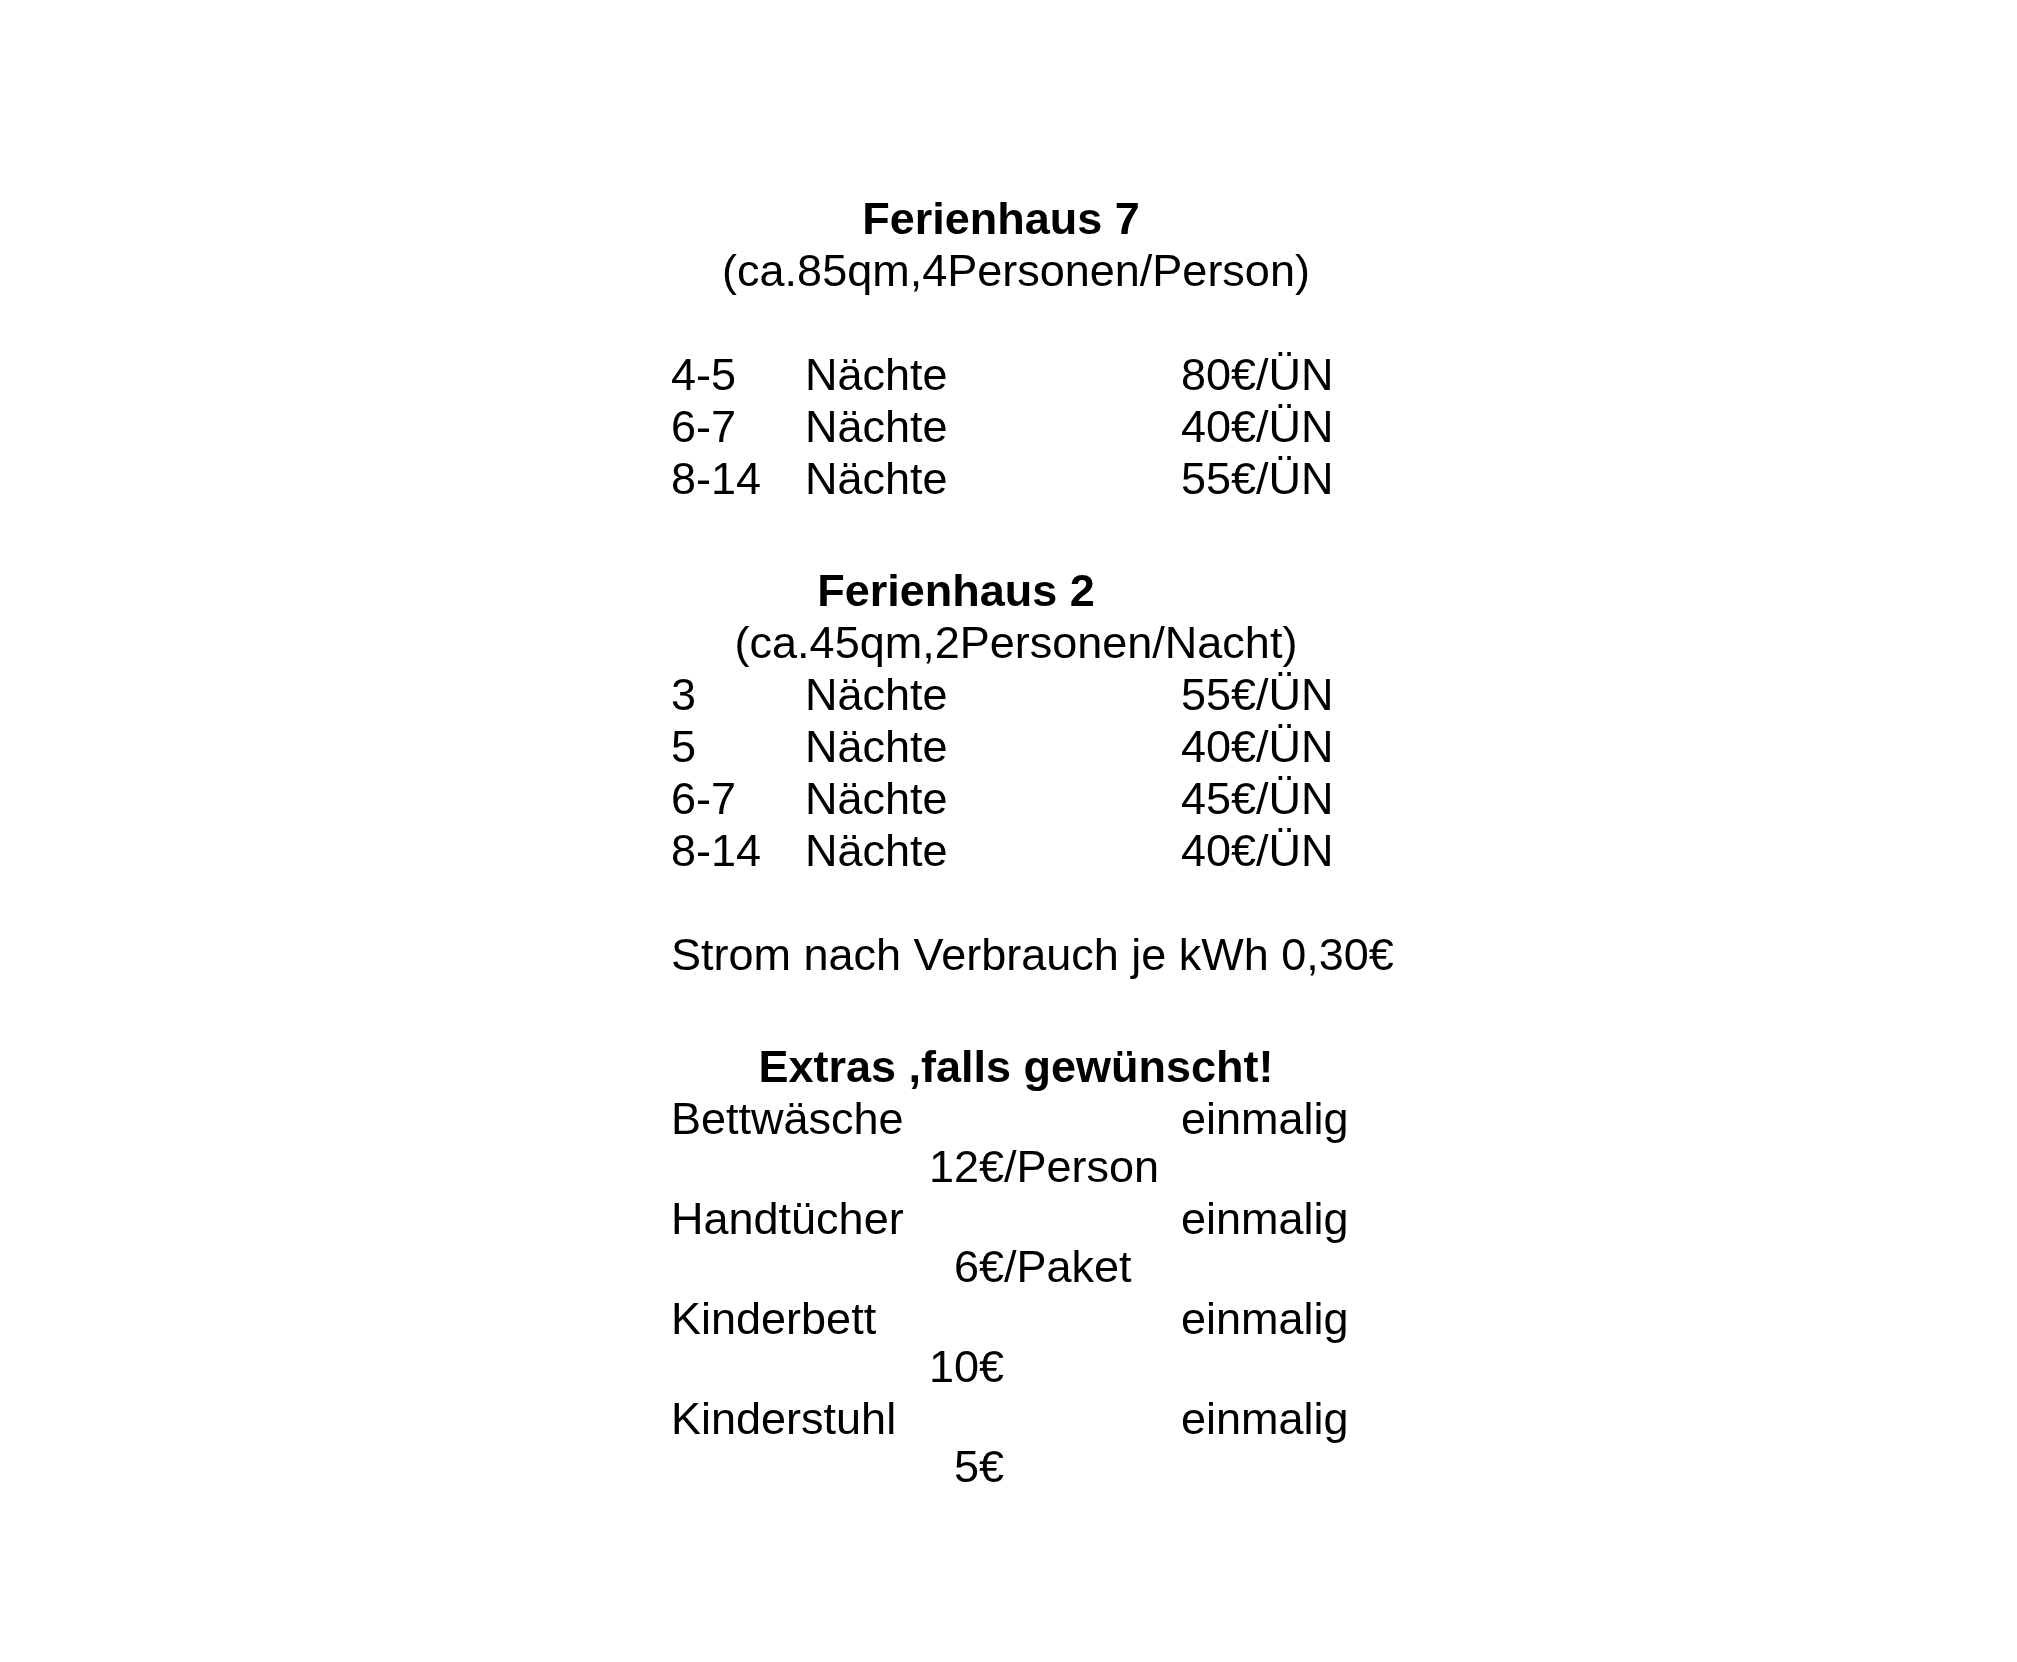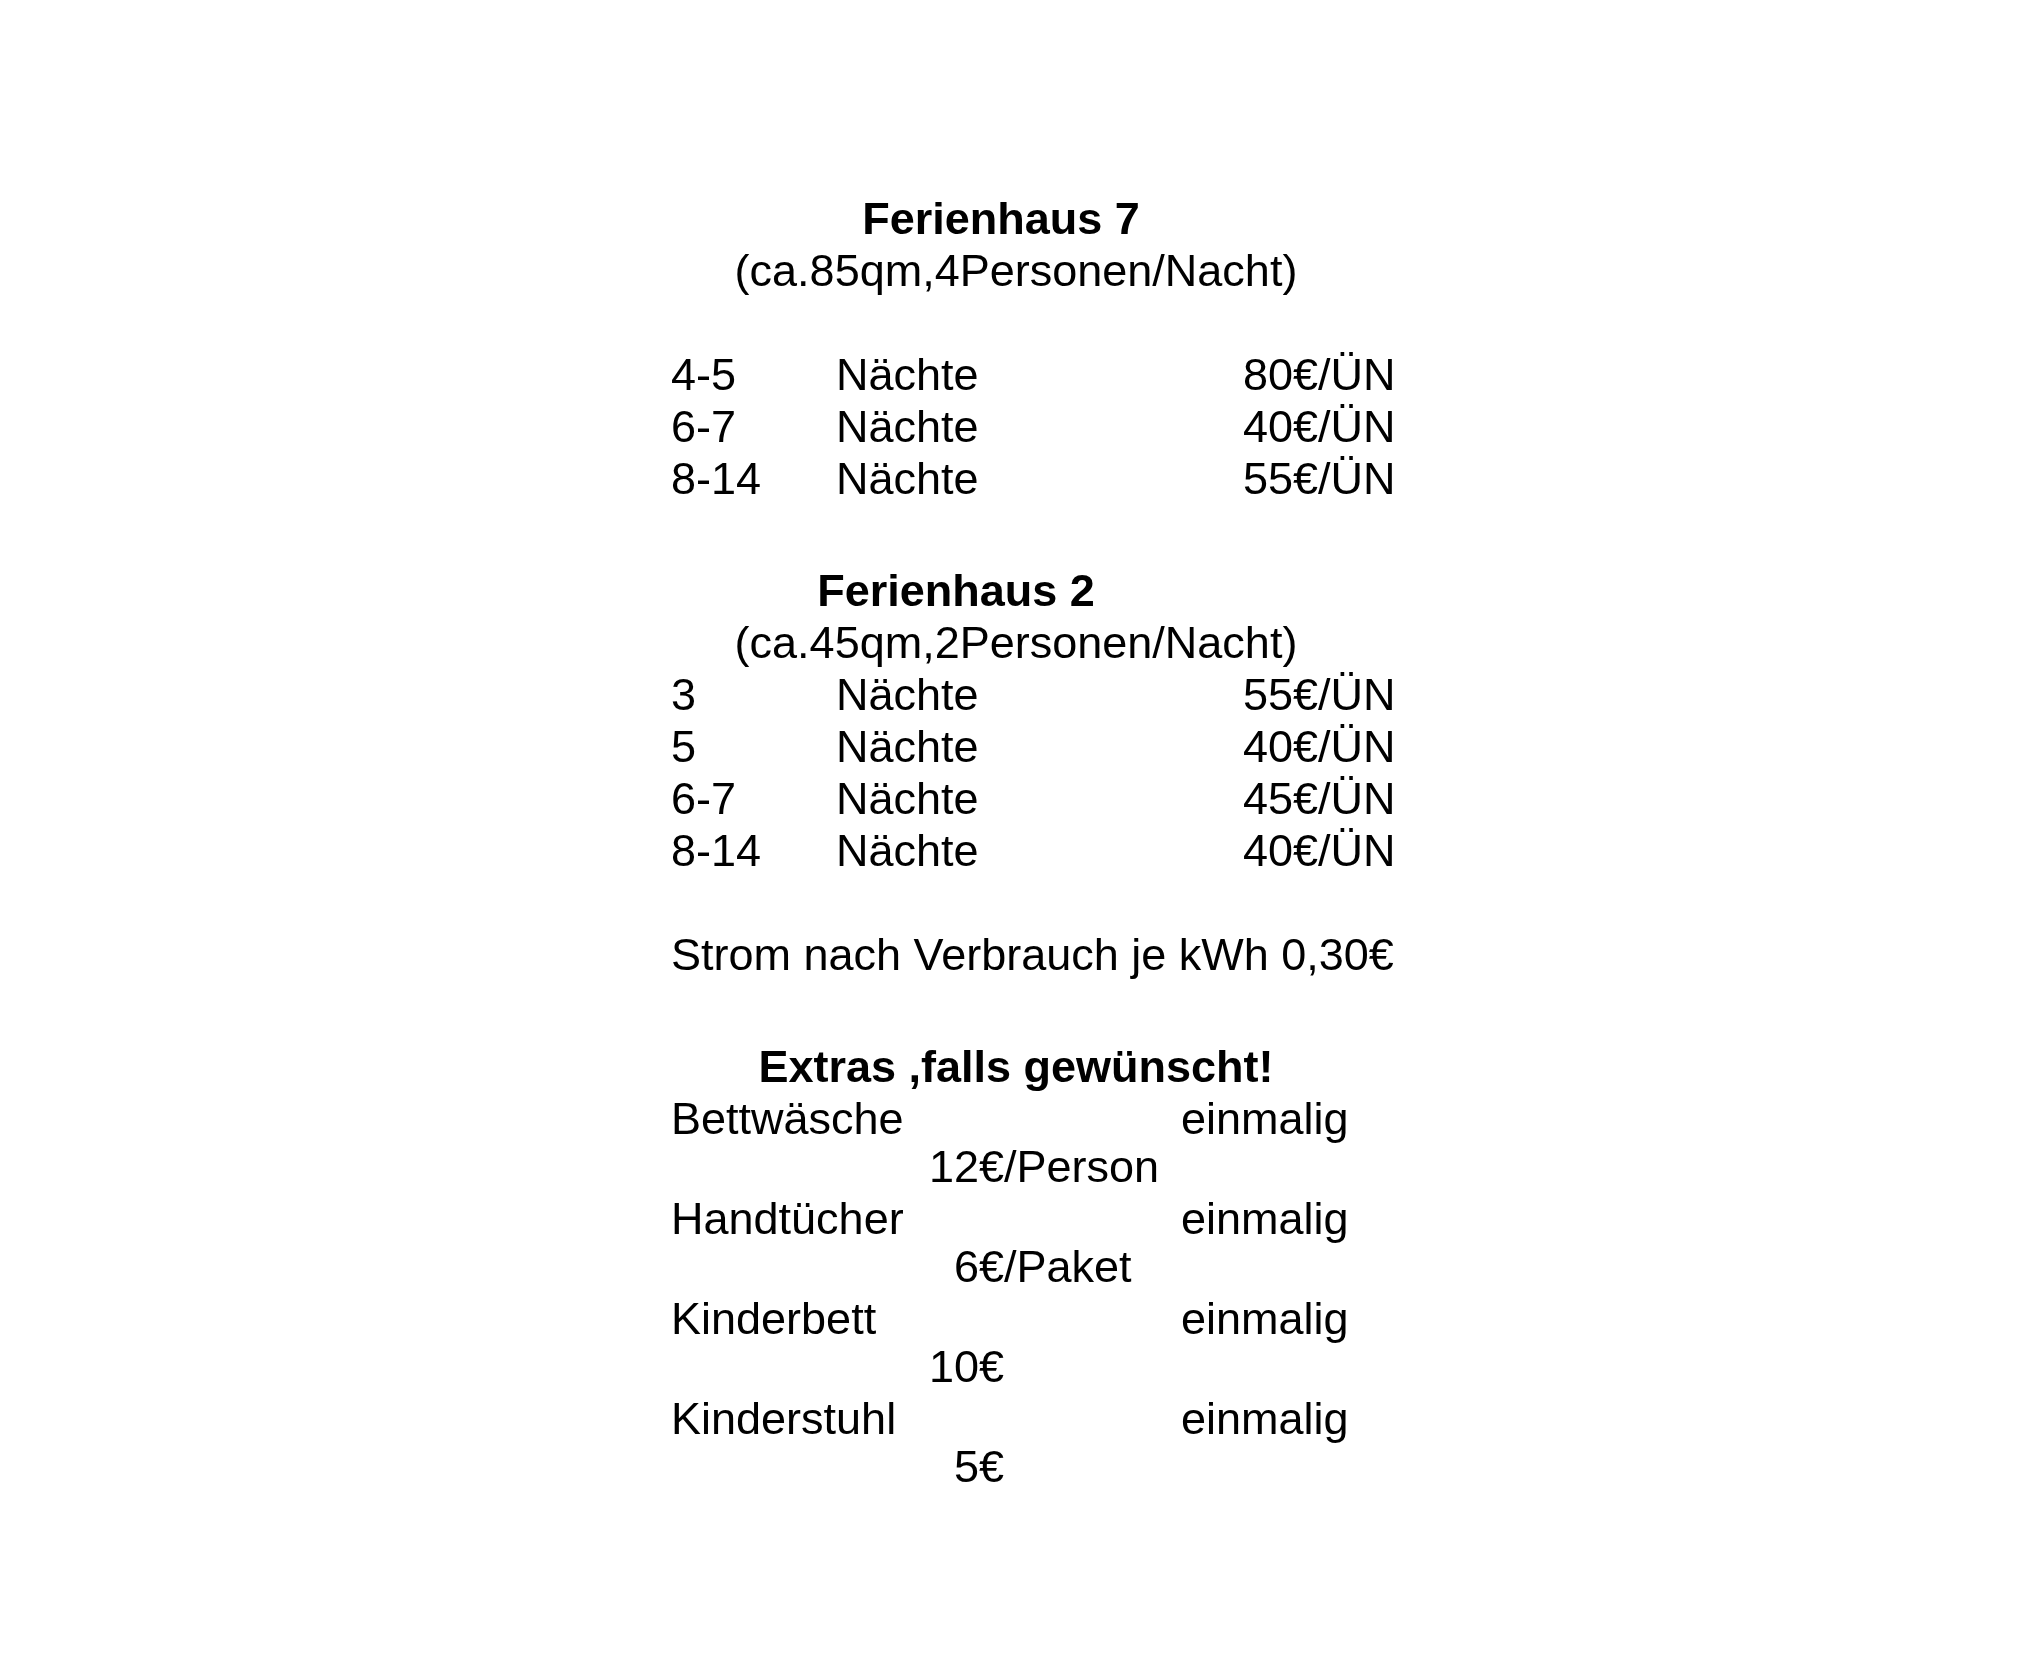--- a/index.html
+++ b/index.html
@@ -33,21 +33,20 @@
   .heading.h2-shift { transform: translateX(-60px); }
   .subtitle {
     text-align: center;
     white-space: nowrap;
   }
   .spacer-sm { height: 52px; }
   .spacer-md { height: 60px; }
   .rate-row {
     display: flex;
     white-space: nowrap;
-    gap: 31px;
   }
   .rate-row .col-range { width: 134px; flex: 0 0 auto; }
   .rate-row .col-label { width: 376px; flex: 0 0 auto; }
   .rate-row .col-price { flex: 1 1 auto; }
   .note-line {
     text-align: right;
     white-space: nowrap;
   }
   .extras-row {
     display: flex;
@@ -62,21 +61,21 @@
   }
   .extras-row .col-once { flex: 1 1 auto; }
 </style>
 </head>
 <body>
 
 <div class="sheet">
   <div class="content">
 
     <div class="heading h1-shift">Ferienhaus 7</div>
-    <div class="subtitle">(ca.85qm,4Personen/Nacht)</div>
+    <div class="subtitle">(ca.85qm,4Personen/Person)</div>
 
     <div class="spacer-sm"></div>
 
     <div class="rate-row">
       <span class="col-range">4-5</span>
       <span class="col-label">Nächte</span>
       <span class="col-price">80€/ÜN</span>
     </div>
     <div class="rate-row">
       <span class="col-range">6-7</span>

